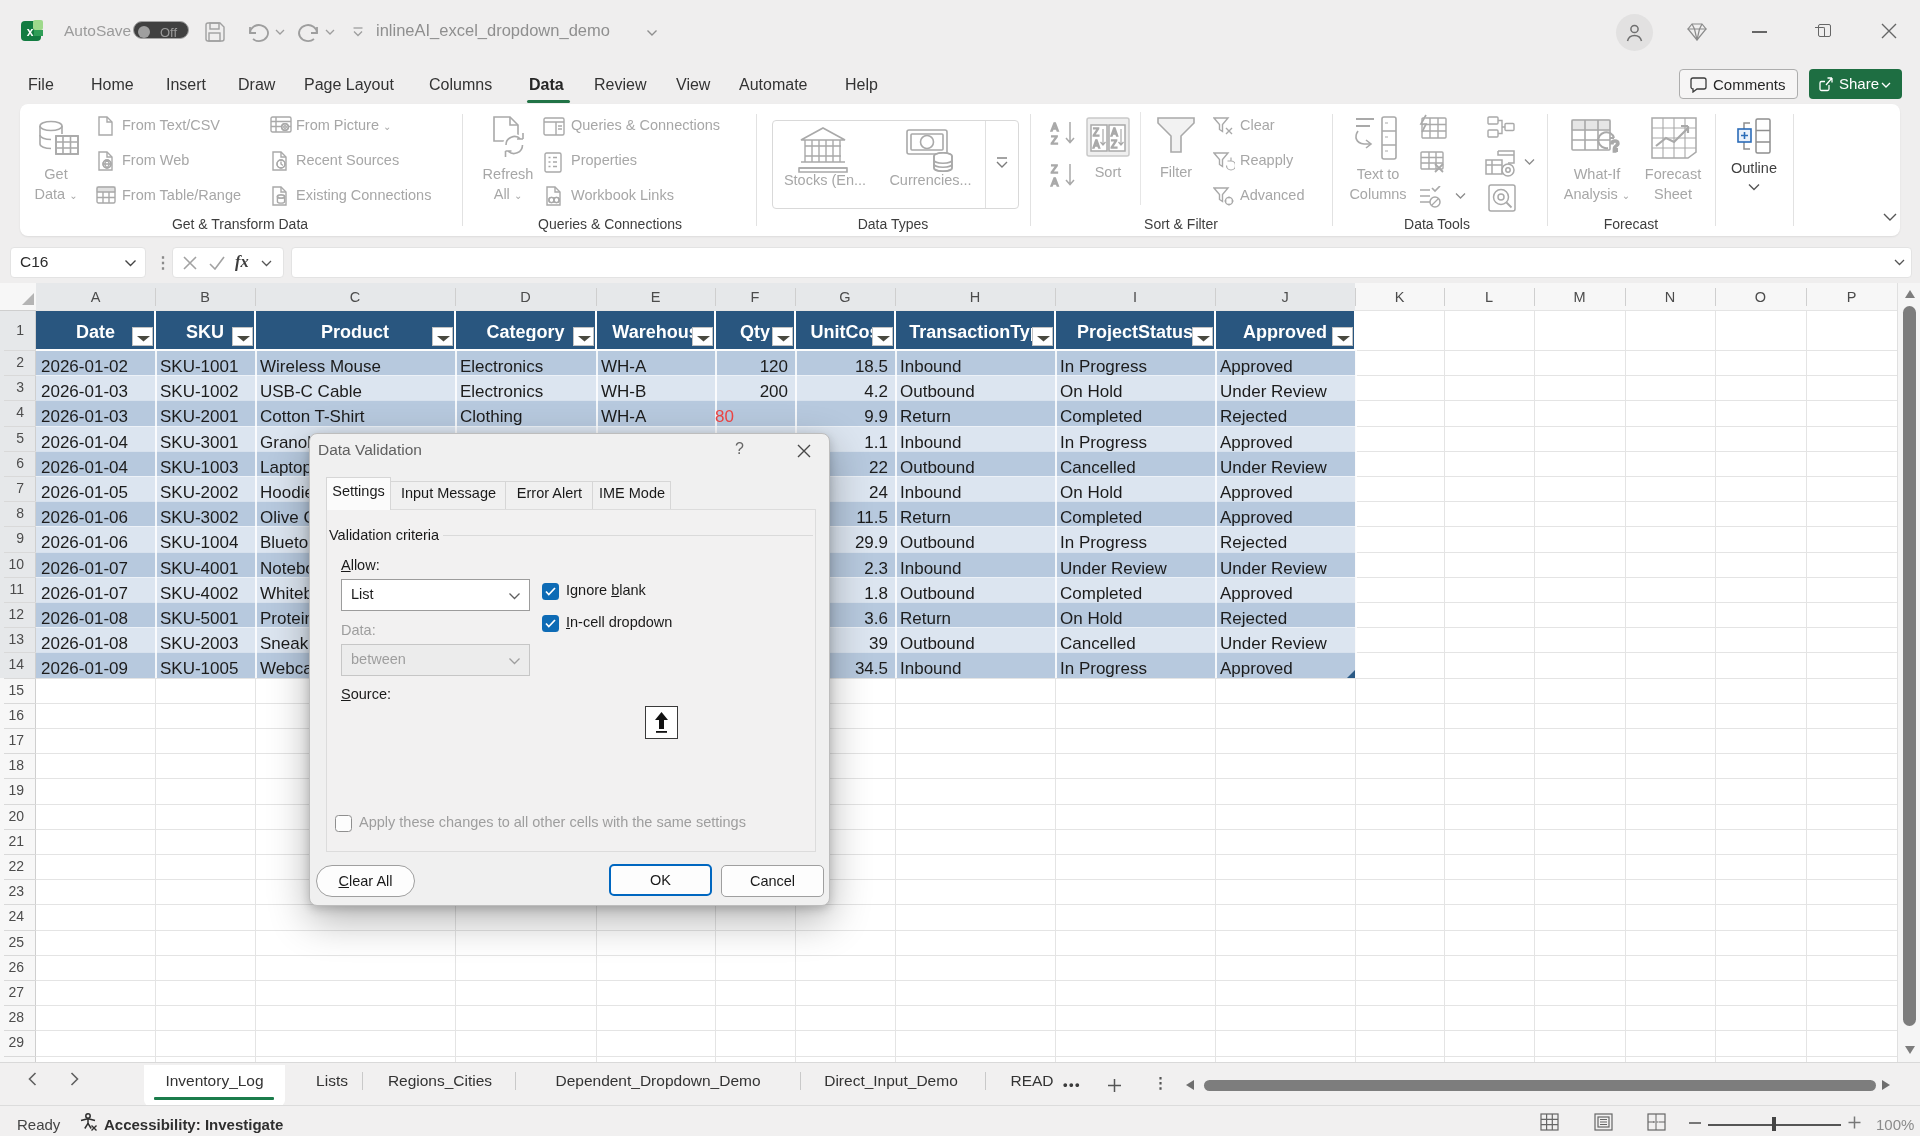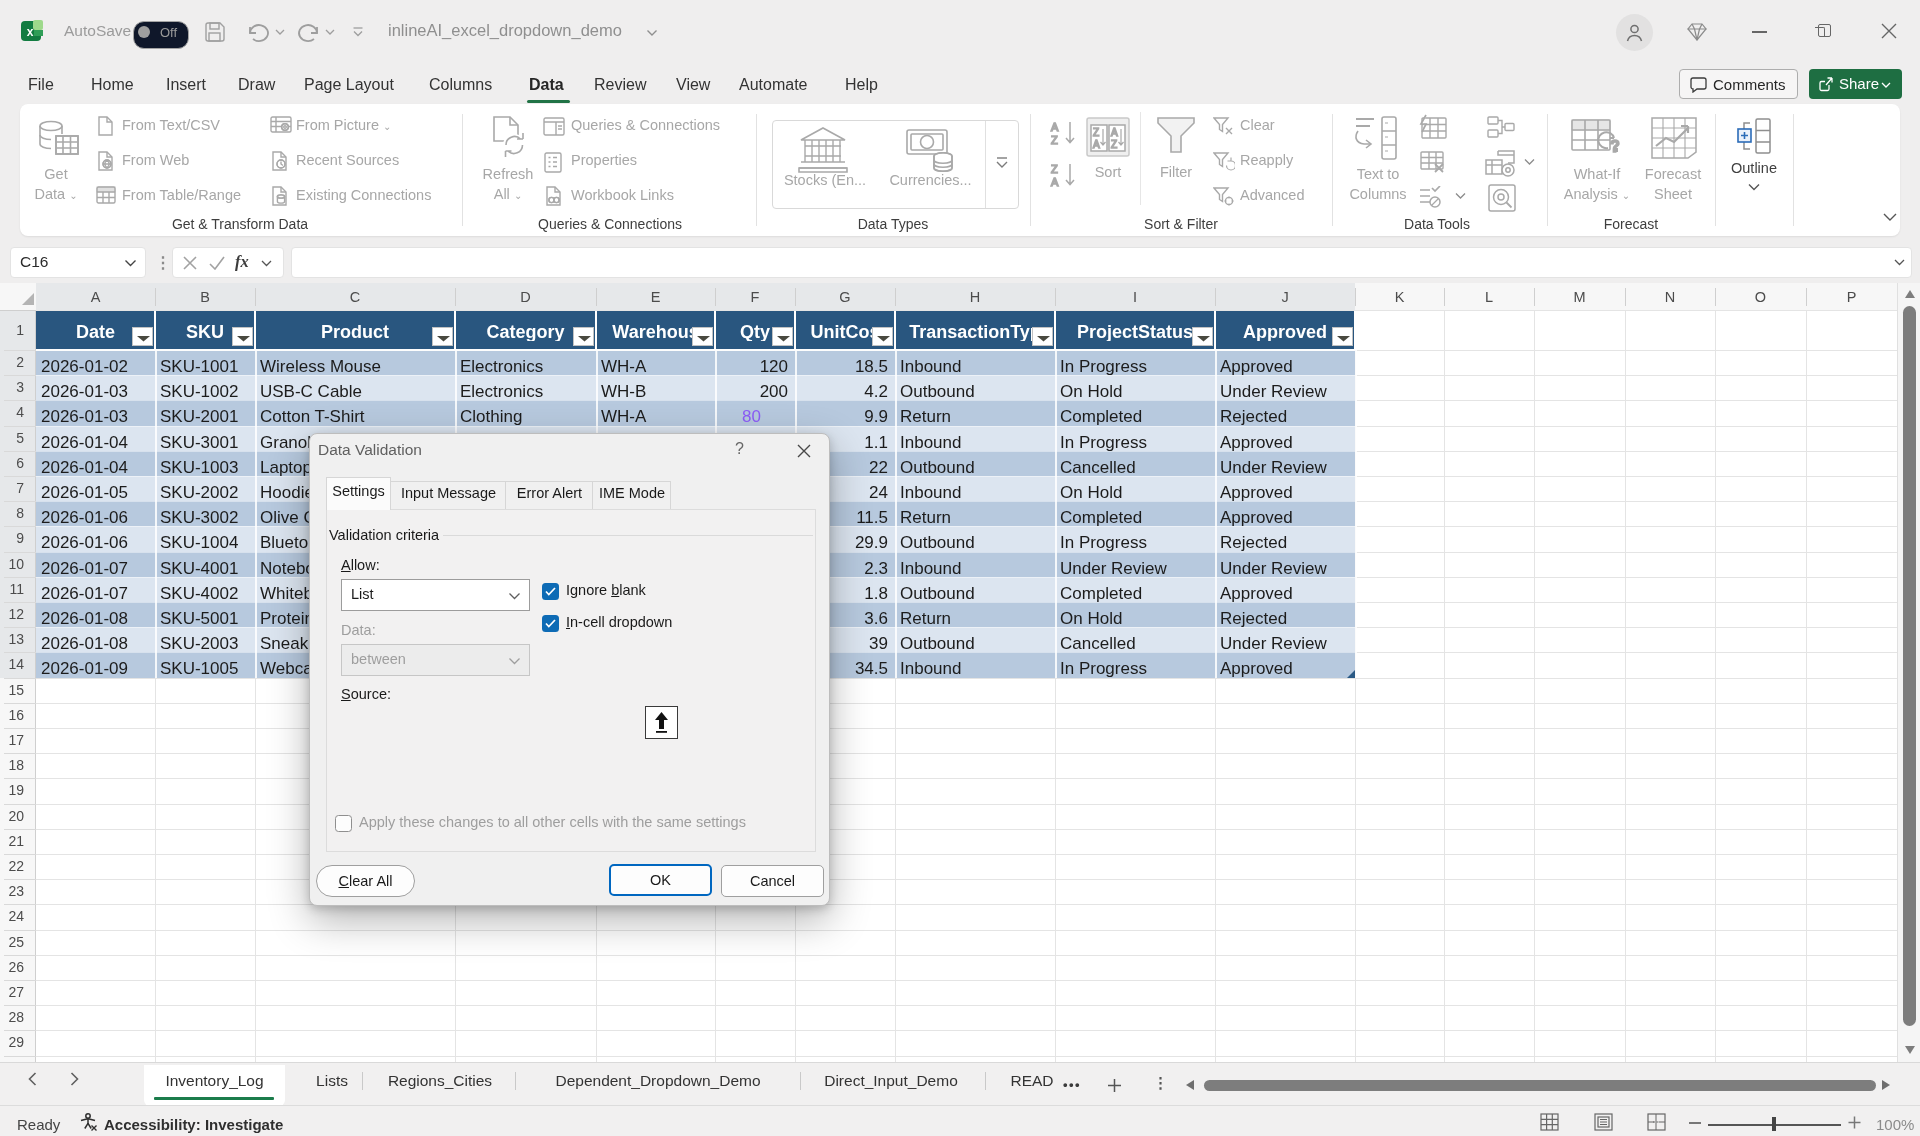--- a/index.html
+++ b/index.html
@@ -10,21 +10,21 @@
 <body>
 
 <div class="abs" style="left:0;top:0;width:1920px;height:63px;background:#efeeee;">
 <svg class="abs" style="left:21px;top:20px;" width="22" height="22" viewBox="0 0 22 22">
 <rect x="0" y="1" width="20" height="20" rx="4" fill="#127c41"></rect>
 <rect x="12" y="0" width="10" height="10" rx="2" fill="#9ed98b"></rect>
 <rect x="13" y="10" width="9" height="6" fill="#2f9e57"></rect>
 <text x="9" y="16" font-family="Liberation Sans" font-size="12" font-weight="bold" fill="#fff" text-anchor="middle">x</text>
     </svg>
 <div class="abs" style="left:64px;top:22px;font-size:15.5px;color:#9b9b9b;">AutoSave</div>
-<div class="abs" style="left:133px;top:21px;width:56px;height:28px;border:1.5px solid #a3a3a3;border-radius:11px;background:#0f172a;">
+<div class="abs" style="left:133px;top:21px;width:56px;height:18px;border:1.5px solid #a3a3a3;border-radius:11px;background:#404040;">
 <div class="abs" style="left:4px;top:3.5px;width:12px;height:12px;border-radius:50%;background:#9f9f9f;"></div>
 <div class="abs" style="left:26px;top:2.5px;font-size:13px;color:#9b9b9b;">Off</div>
     </div>
 <svg class="abs" style="left:204px;top:21px;" width="22" height="22" viewBox="0 0 22 22" fill="none" stroke="#a0a0a0" stroke-width="1.4">
 <path d="M2 4 a2 2 0 0 1 2-2 h12 l4 4 v12 a2 2 0 0 1 -2 2 h-14 a2 2 0 0 1 -2 -2 z"></path>
 <rect x="6" y="2" width="9" height="6"></rect>
       <rect x="5" y="12" width="11" height="8"></rect>
     </svg>
 <svg class="abs" style="left:247px;top:23px;" width="24" height="20" viewBox="0 0 24 20" fill="none" stroke="#9e9e9e" stroke-width="1.8">
 <path d="M3 4 v6 h6"></path>
@@ -37,21 +37,21 @@
 <path d="M21 4 v6 h-6"></path>
       <path d="M21 10 a9 8 0 1 0 -3 6"></path>
     </svg>
 <svg class="abs" style="left:325px;top:29px;" width="10" height="7" viewBox="0 0 10 7" fill="none" stroke="#9e9e9e" stroke-width="1.3">
       <path d="M1 1 l4 4 4-4"></path>
     </svg>
 <svg class="abs" style="left:352px;top:27px;" width="12" height="11" viewBox="0 0 12 11" fill="none" stroke="#9e9e9e" stroke-width="1.3">
 <path d="M1.5 1 h9"></path>
       <path d="M2 4.5 l4 4 4-4"></path>
     </svg>
-<div class="abs" style="left:388px;top:21px;font-size:16.5px;color:#8f8f8f;">inlineAI_excel_dropdown_demo</div>
+<div class="abs" style="left:376px;top:21px;font-size:16.5px;color:#8f8f8f;">inlineAI_excel_dropdown_demo</div>
 <svg class="abs" style="left:646px;top:29px;" width="12" height="8" viewBox="0 0 12 8" fill="none" stroke="#8f8f8f" stroke-width="1.4">
       <path d="M1.5 1.5 l4.5 4.5 4.5-4.5"></path>
     </svg>
 <div class="abs" style="left:1616px;top:14px;width:37px;height:37px;border-radius:50%;background:#e2e1e1;">
 <svg class="abs" style="left:8px;top:8px;" width="21" height="21" viewBox="0 0 21 21" fill="none" stroke="#6f6f6f" stroke-width="1.5">
 <circle cx="10.5" cy="7" r="3.6"></circle>
         <path d="M3.5 19 a7.2 7.2 0 0 1 14 0"></path>
       </svg>
     </div>
 <svg class="abs" style="left:1687px;top:23px;" width="20" height="18" viewBox="0 0 20 18" fill="none" stroke="#8a8a8a" stroke-width="1.2">
@@ -622,21 +622,21 @@
 <div class="abs" style="left:41px;top:125.4px;font-size:17px;line-height:17px;color:#1c1c1c;white-space:nowrap;">2026-01-03</div>
 <div class="abs" style="left:255px;top:117.4px;width:1.5px;height:25.2px;background:rgba(255,255,255,0.85);"></div>
 <div class="abs" style="left:160px;top:125.4px;font-size:17px;line-height:17px;color:#1c1c1c;white-space:nowrap;">SKU-2001</div>
 <div class="abs" style="left:455px;top:117.4px;width:1.5px;height:25.2px;background:rgba(255,255,255,0.85);"></div>
 <div class="abs" style="left:260px;top:125.4px;font-size:17px;line-height:17px;color:#1c1c1c;white-space:nowrap;">Cotton T-Shirt</div>
 <div class="abs" style="left:596px;top:117.4px;width:1.5px;height:25.2px;background:rgba(255,255,255,0.85);"></div>
 <div class="abs" style="left:460px;top:125.4px;font-size:17px;line-height:17px;color:#1c1c1c;white-space:nowrap;">Clothing</div>
 <div class="abs" style="left:715px;top:117.4px;width:1.5px;height:25.2px;background:rgba(255,255,255,0.85);"></div>
 <div class="abs" style="left:601px;top:125.4px;font-size:17px;line-height:17px;color:#1c1c1c;white-space:nowrap;">WH-A</div>
 <div class="abs" style="left:795px;top:117.4px;width:1.5px;height:25.2px;background:rgba(255,255,255,0.85);"></div>
-<div class="abs" style="left:715px;top:125px;width:73px;text-align:center;font-size:17px;line-height:17px;color:#8b5cf6;white-space:nowrap;">80</div>
+<div class="abs" style="left:715px;top:125px;width:73px;text-align:left;font-size:17px;line-height:17px;color:#ef4444;white-space:nowrap;">80</div>
 <div class="abs" style="left:895px;top:117.4px;width:1.5px;height:25.2px;background:rgba(255,255,255,0.85);"></div>
 <div class="abs" style="left:795px;top:125.4px;width:93px;text-align:right;font-size:17px;line-height:17px;color:#1c1c1c;white-space:nowrap;">9.9</div>
 <div class="abs" style="left:1055px;top:117.4px;width:1.5px;height:25.2px;background:rgba(255,255,255,0.85);"></div>
 <div class="abs" style="left:900px;top:125.4px;font-size:17px;line-height:17px;color:#1c1c1c;white-space:nowrap;">Return</div>
 <div class="abs" style="left:1215px;top:117.4px;width:1.5px;height:25.2px;background:rgba(255,255,255,0.85);"></div>
 <div class="abs" style="left:1060px;top:125.4px;font-size:17px;line-height:17px;color:#1c1c1c;white-space:nowrap;">Completed</div>
 <div class="abs" style="left:1355px;top:117.4px;width:1.5px;height:25.2px;background:rgba(255,255,255,0.85);"></div>
 <div class="abs" style="left:1220px;top:125.4px;font-size:17px;line-height:17px;color:#1c1c1c;white-space:nowrap;">Rejected</div>
 <div class="abs" style="left:36px;top:142.6px;width:1319px;height:25.2px;background:#dce5f0;"></div>
 <div class="abs" style="left:155px;top:142.6px;width:1.5px;height:25.2px;background:rgba(255,255,255,0.85);"></div>

